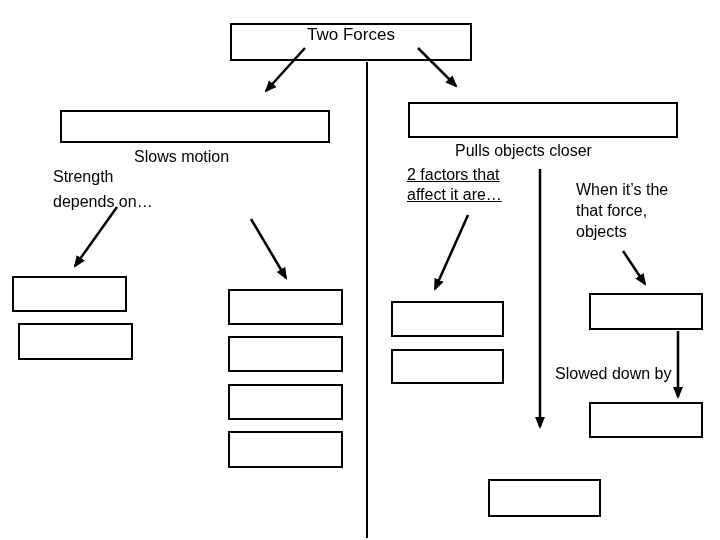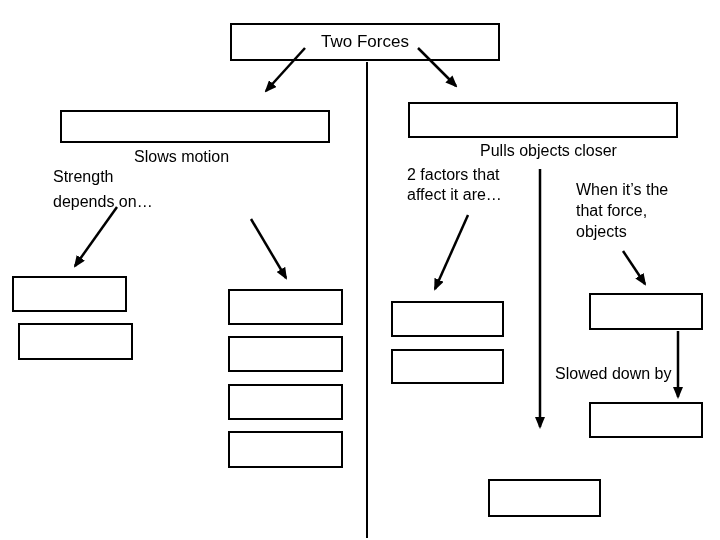--- a/index.html
+++ b/index.html
@@ -16,22 +16,22 @@
     color: #000000;
     overflow: hidden;
   }
   .box {
     position: absolute;
     border: 2px solid #000000;
     background: #ffffff;
     box-sizing: border-box;
   }
   .root-box {
-    left: 230px; top: 23px; width: 270px; height: 38px;
-    display: flex; align-items: center; justify-content: center;
+    left: 230px; top: 23px; width: 242px; height: 38px;
+    display: flex; align-items: flex-start; justify-content: center;
     font-size: 17px;
   }
   .lbl {
     position: absolute;
     font-size: 16px;
     line-height: 20px;
     white-space: pre-line;
   }
   
   .left-header-box   { left: 60px;  top: 110px; width: 270px; height: 33px; }
@@ -39,22 +39,22 @@
   .strength-label    { left: 53px;  top: 164px; line-height: 25px; }
   .types-label       { left: 205px; top: 171px; }
   .strength-box-1    { left: 12px;  top: 276px; width: 115px; height: 36px; }
   .strength-box-2    { left: 18px;  top: 323px; width: 115px; height: 37px; }
   .type-box-1        { left: 228px; top: 289px; width: 115px; height: 36px; }
   .type-box-2        { left: 228px; top: 336px; width: 115px; height: 36px; }
   .type-box-3        { left: 228px; top: 384px; width: 115px; height: 36px; }
   .type-box-4        { left: 228px; top: 431px; width: 115px; height: 37px; }
   
   .right-header-box  { left: 408px; top: 102px; width: 270px; height: 36px; }
-  .pulls-label       { left: 480px; top: 141px; }
-  .factors-label     { left: 407px; top: 165px; }
+  .pulls-label       { left: 455px; top: 141px; }
+  .factors-label     { left: 407px; top: 165px; text-decoration: underline; }
   .only-force-label  { left: 576px; top: 179px; line-height: 21px; }
   .factor-box-1      { left: 391px; top: 301px; width: 113px; height: 36px; }
   .factor-box-2      { left: 391px; top: 349px; width: 113px; height: 35px; }
   .only-force-box    { left: 589px; top: 293px; width: 114px; height: 37px; }
   .slowed-label      { left: 555px; top: 364px; }
   .slowed-box        { left: 589px; top: 402px; width: 114px; height: 36px; }
   .thrown-label      { left: 476px; top: 439px; line-height: 18px; }
   .thrown-box        { left: 488px; top: 479px; width: 113px; height: 38px; }
 
   .connector-layer {

